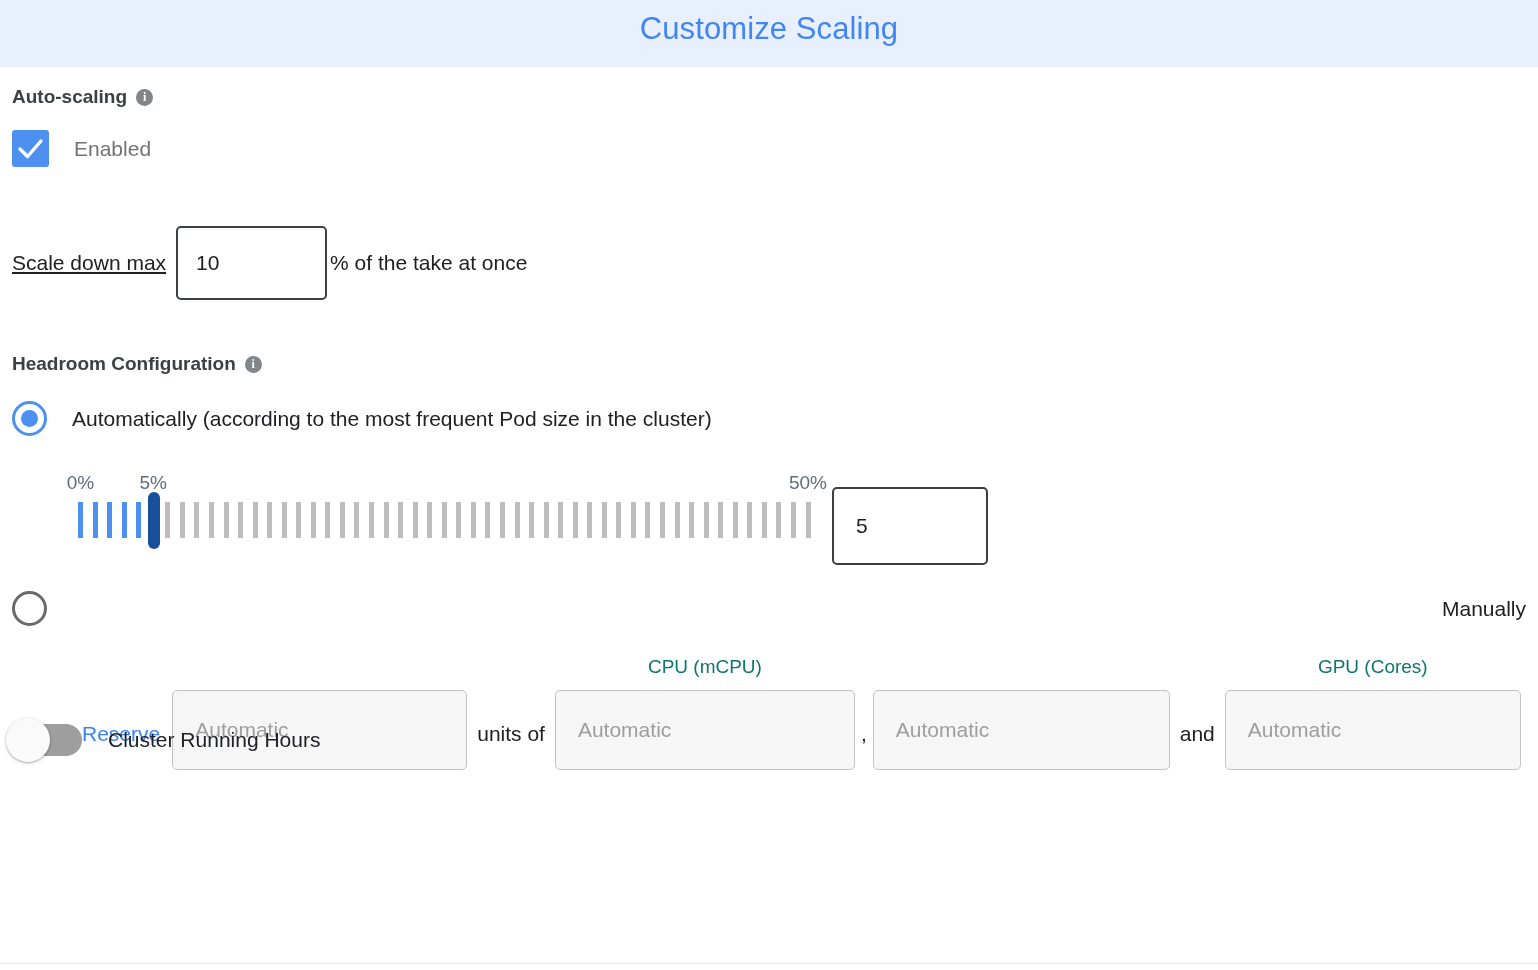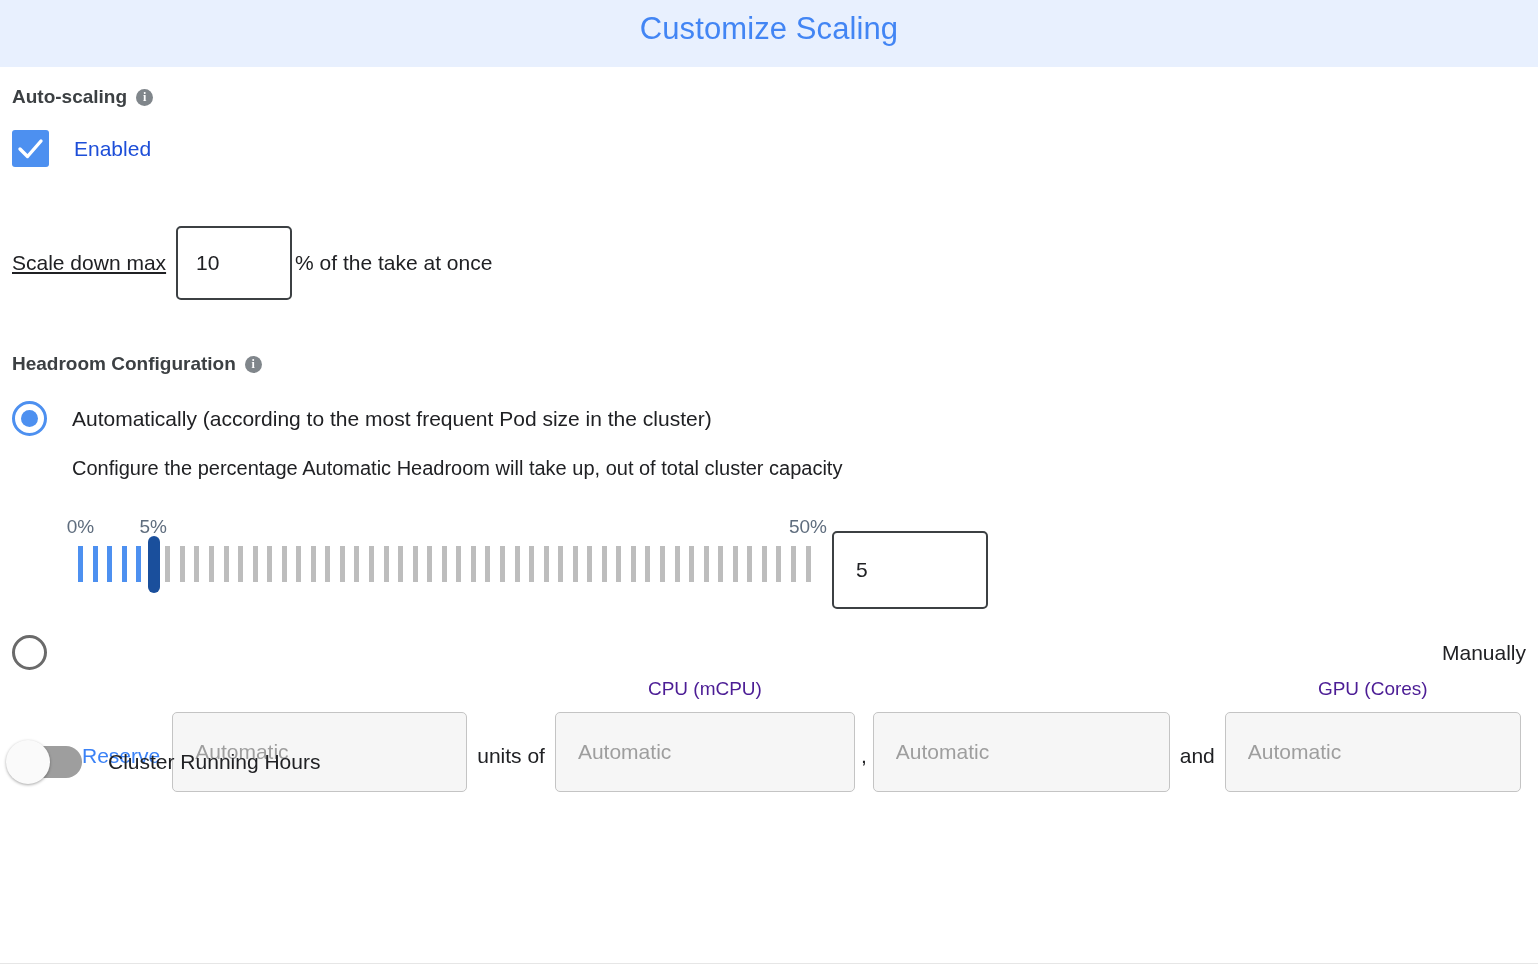--- a/index.html
+++ b/index.html
@@ -78,34 +78,34 @@
     height: 37px;
     border-radius: 3px;
     background: #4d90f0;
     position: relative;
     cursor: pointer;
     flex: 0 0 auto;
   }
   .checkbox svg { display: block; }
   .checkbox-label {
     font-size: 21px;
-    color: #1d4ed8;
+    color: #737373;
   }
 
   
   .scaledown-row {
     display: flex;
     align-items: center;
     margin-top: 59px;
     font-size: 21px;
     color: #202124;
   }
   .scaledown-label { margin-right: 10px; text-decoration: underline; }
   .num-input {
-    width: 116px;
+    width: 151px;
     height: 74px;
     border: 2px solid #3c4043;
     border-radius: 5px;
     background: #ffffff;
     font-family: "Liberation Sans", sans-serif;
     font-size: 21px;
     color: #202124;
     padding: 0 18px;
     outline: none;
   }
@@ -218,24 +218,25 @@
     display: flex;
     align-items: flex-end;
     padding-left: 70px;
   }
   .field-col {
     display: flex;
     flex-direction: column;
   }
   .field-label {
     font-size: 19px;
-    color: #4c1d95;
+    color: #0f766e;
     text-align: center;
     margin-bottom: 10px;
     height: 24px;
+    margin-top: 22px;
   }
   .field-label.blank { visibility: hidden; }
   .text-input {
     height: 80px;
     border: 1px solid #c4c4c4;
     border-radius: 5px;
     background: #f6f6f6;
     font-family: "Liberation Sans", sans-serif;
     font-size: 21px;
     color: #202124;
@@ -330,21 +331,20 @@
     <span>Headroom Configuration</span>
     <span class="info-icon">i</span>
   </div>
 
   <div class="radio-row">
     <div class="radio">
       <span class="radio-dot"></span>
     </div>
     <span class="radio-label">Automatically (according to the most frequent Pod size in the cluster)</span>
   </div>
-  <div class="radio-sublabel">Configure the percentage Automatic Headroom will take up, out of total cluster capacity</div>
 
   <div class="slider-block">
     <div class="slider-area">
       <div class="slider-ticks" id="slider-ticks">
           <div class="tick filled" style="left: 0px;"></div>
           <div class="tick filled" style="left: 14.55px;"></div>
           <div class="tick filled" style="left: 29.1px;"></div>
           <div class="tick filled" style="left: 43.65px;"></div>
           <div class="tick filled" style="left: 58.2px;"></div>
           <div class="tick filled" style="left: 72.75px;"></div>

